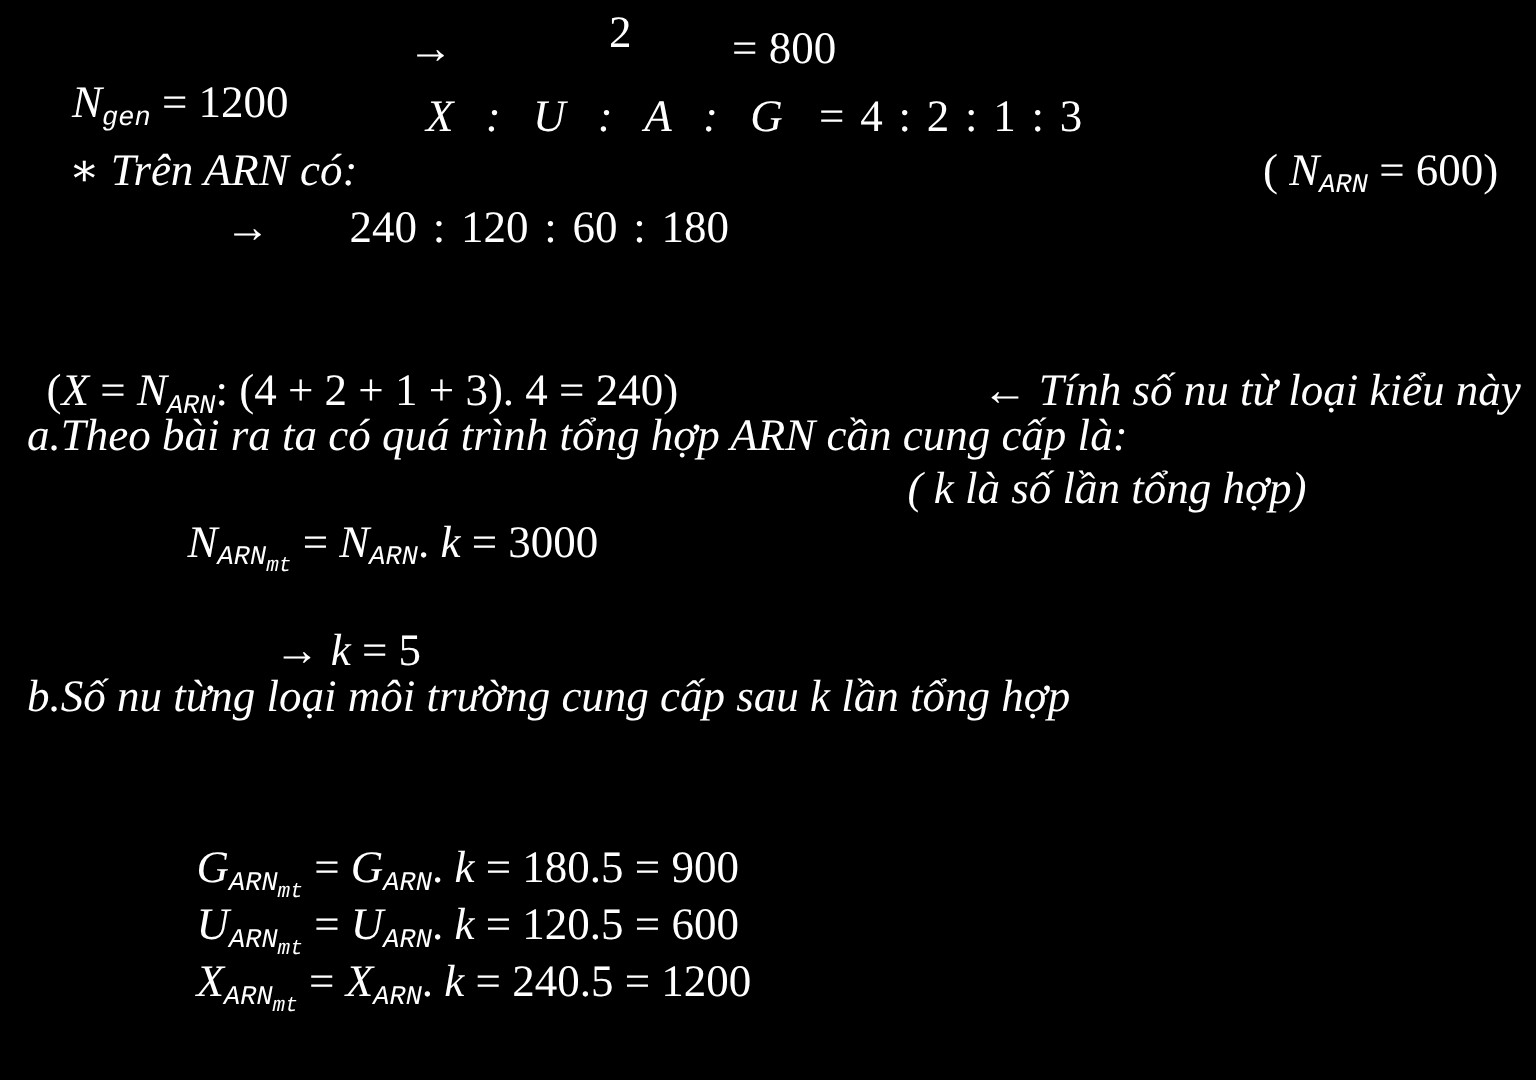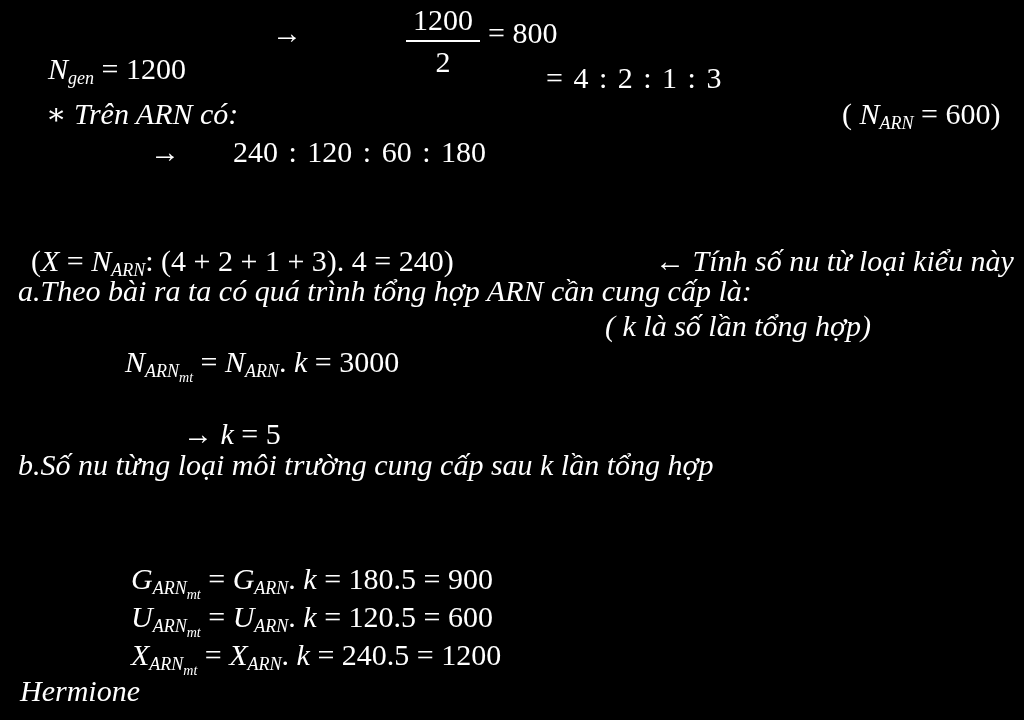--- a/index.html
+++ b/index.html
@@ -5,46 +5,46 @@
   html,body { margin:0; padding:0; background:#000; }
   .canvas {
     position:relative; width:1024px; height:720px; overflow:hidden;
     background:#000000; color:#ffffff;
     font-family:"Liberation Serif","DejaVu Serif",serif;
     font-size:30px;
   }
   .chunk { position:absolute; white-space:pre; line-height:36px; }
   .it { font-style:italic; }
   .up { font-style:normal; }
-  .sb { font-size:0.6em; font-style:italic; vertical-align:-0.28em; }
+  .sb { font-size:0.6em; font-style:italic; vertical-align:-0.28em;font-family:Liberation Mono, monospace; }
   .sbb { font-size:0.78em; font-style:italic; vertical-align:-0.35em; }
   .wide-vars { word-spacing:14px; }
   .wide-nums { word-spacing:3px;text-align:center; }
   .frac { position:absolute; display:inline-flex; flex-direction:column; align-items:center; }
   .frac .num { line-height:36px; padding:0 7px 2px 7px; border-bottom:2px solid #ffffff; font-style:normal; }
   .frac .den { line-height:36px; padding-top:2px; font-style:normal; }
 </style>
 </head>
 <body>
 
 <div class="canvas">
 
   <div class="chunk" style="left:18px; top:15px;">
     <span class="it">N</span><span class="sb">gen</span><span class="up"> = 1200</span>
   </div>
   <div class="chunk up" style="left:272px; top:15px;">→</div>
   <div class="frac" style="left:406px; top:2px;">
-    <span class="num">1200</span>
     <span class="den">2</span>
   </div>
   <div class="chunk up" style="left:488px; top:15px;">= 800</div>
 
   <div class="chunk" style="left:16px; top:60px;">
     <span class="up">∗ </span><span class="it">Trên ARN có:</span>
   </div>
+  <div class="chunk it wide-vars" style="left:284px; top:60px;">X : U : A : G</div>
   <div class="chunk up wide-nums" style="left:546px; top:60px;">= 4 : 2 : 1 : 3</div>
   <div class="chunk" style="left:812px; top:60px;">
     <span class="up">( </span><span class="it">N</span><span class="sb">ARN</span><span class="up"> = 600)</span>
   </div>
 
   <div class="chunk up" style="left:150px; top:134px;">→</div>
   <div class="chunk up wide-nums" style="left:233px; top:134px;font-family:Liberation Serif, serif;">240 : 120 : 60 : 180</div>
 
   <div class="chunk" style="left:1px; top:207px;">
     <span class="up">(</span><span class="it">X</span><span class="up"> = </span><span class="it">N</span><span class="sb">ARN</span><span class="up">: (4 + 2 + 1 + 3). 4 = 240)</span>
@@ -72,15 +72,14 @@
   </div>
 
   <div class="chunk" style="left:101px; top:563px;">
     <span class="it">U</span><span class="sb"><span>ARN</span><span class="sbb">mt</span></span><span class="up"> = </span><span class="it">U</span><span class="sb">ARN</span><span class="up">. </span><span class="it">k</span><span class="up"> = 120.5 = 600</span>
   </div>
 
   <div class="chunk" style="left:101px; top:601px;">
     <span class="it">X</span><span class="sb"><span>ARN</span><span class="sbb">mt</span></span><span class="up"> = </span><span class="it">X</span><span class="sb">ARN</span><span class="up">. </span><span class="it">k</span><span class="up"> = 240.5 = 1200</span>
   </div>
 
-  <div class="chunk it" style="left:20px; top:673px;">Hermione</div>
 
 </div>
 
 </body></html>

